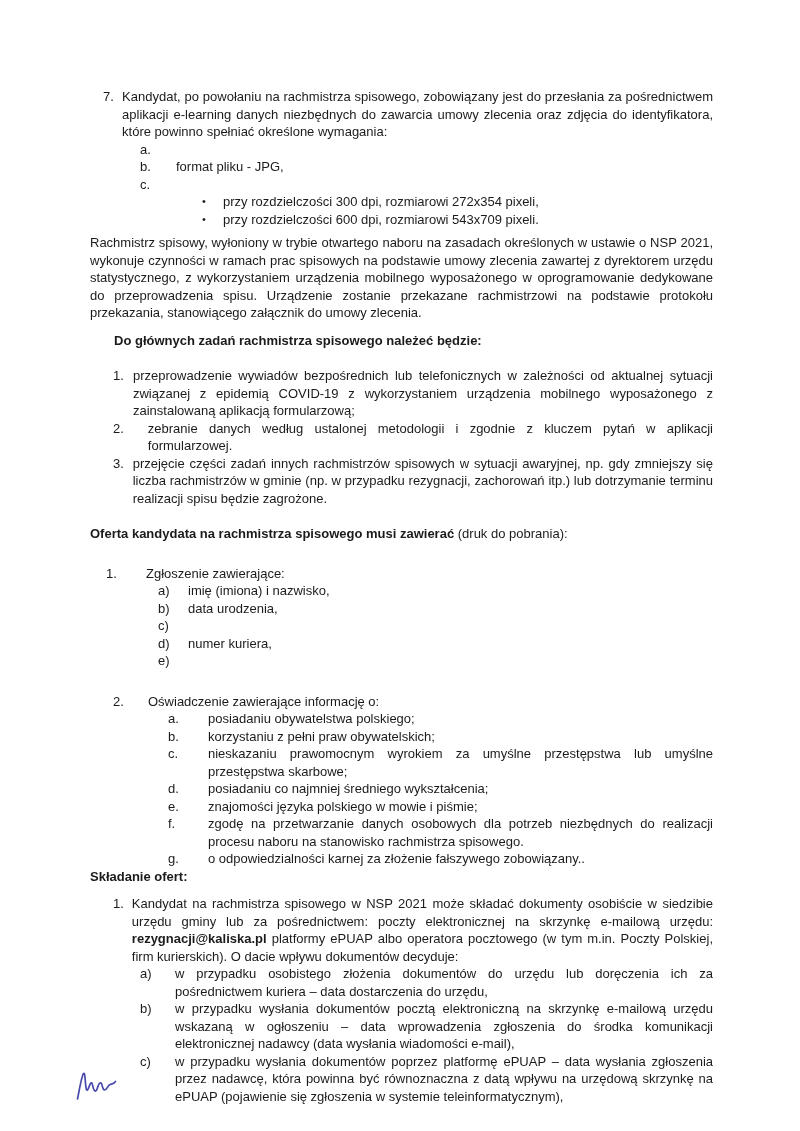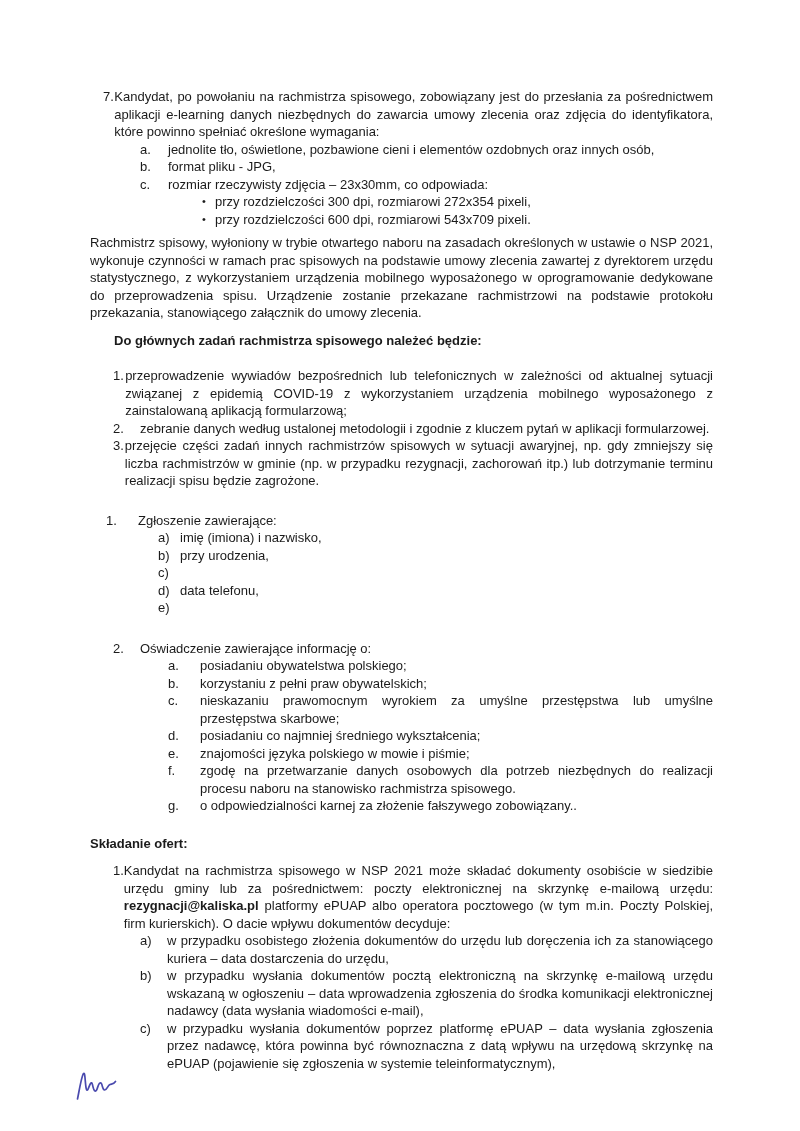--- a/index.html
+++ b/index.html
@@ -9,40 +9,40 @@
     color:#1b1b1b;
     -webkit-font-smoothing:antialiased;
   }
   .page{position:absolute;inset:0;background:#ffffff;overflow:hidden;}
   .content{
     position:absolute;left:90px;top:88px;width:623px;
     font-size:13px;line-height:17.5px;
   }
   .row{display:flex;align-items:flex-start;}
   .lbl{flex:none;}
-  .txt{flex:1 1 auto;min-width:0;}
+  .txt{flex:1 1 auto;min-width:0;margin-left:8px;}
   .just{text-align:justify;text-justify:inter-word;}
   b,.bold{font-weight:bold;}
 
   
   .i7{padding-left:13px;}
   .i7 .num{width:27px;}
   .i7sub{padding-left:50px;}
   .i7sub .lbl{width:28px;}
   .bullets{padding-left:112px;}
   .bullets .lbl{width:13px;font-size:11px;}
 
   
   .para{margin-top:6px;}
 
   
   .heading{font-weight:bold;}
   .h-tasks{margin-top:10px;padding-left:24px;}
   .h-offer{margin-top:18px;font-weight:normal;}
-  .h-submit{margin-top:20px;}
+  .h-submit{}
 
   
   .mainlist{margin-top:18px;}
   .mainitem{padding-left:23px;}
   .mainitem .num{width:27px;}
 
   
   .app{margin-top:22px;padding-left:16px;}
   .app .num{width:32px;}
   .appsub{padding-left:68px;}
@@ -68,29 +68,27 @@
 
 <div class="page">
   <div class="content">
 
     <div class="row i7">
       <span class="num">7.</span>
       <div class="txt just">Kandydat, po powołaniu na rachmistrza spisowego, zobowiązany jest do przesłania za pośrednictwem aplikacji e-learning danych niezbędnych do zawarcia umowy zlecenia oraz zdjęcia do identyfikatora, które powinno spełniać określone wymagania:</div>
     </div>
     <div class="row i7sub">
       <span class="lbl">a.</span>
-      <div class="txt">jednolite tło, oświetlone, pozbawione cieni i elementów ozdobnych oraz innych osób,</div>
     </div>
     <div class="row i7sub">
       <span class="lbl">b.</span>
       <div class="txt">format pliku - JPG,</div>
     </div>
     <div class="row i7sub">
       <span class="lbl">c.</span>
-      <div class="txt">rozmiar rzeczywisty zdjęcia – 23x30mm, co odpowiada:</div>
     </div>
     <div class="row bullets">
       <span class="lbl">•</span>
       <div class="txt">przy rozdzielczości 300 dpi, rozmiarowi 272x354 pixeli,</div>
     </div>
     <div class="row bullets">
       <span class="lbl">•</span>
       <div class="txt">przy rozdzielczości 600 dpi, rozmiarowi 543x709 pixeli.</div>
     </div>
 
@@ -105,41 +103,42 @@
       <div class="row mainitem">
         <span class="num">2.</span>
         <div class="txt just">zebranie danych według ustalonej metodologii i zgodnie z kluczem pytań w aplikacji formularzowej.</div>
       </div>
       <div class="row mainitem">
         <span class="num">3.</span>
         <div class="txt just">przejęcie części zadań innych rachmistrzów spisowych w sytuacji awaryjnej, np. gdy zmniejszy się liczba rachmistrzów w gminie (np. w przypadku rezygnacji, zachorowań itp.) lub dotrzymanie terminu realizacji spisu będzie zagrożone.</div>
       </div>
     </div>
 
+    <div class="h-offer"><b>Oferta kandydata na rachmistrza spisowego musi zawierać</b><span> (druk do pobrania):</span></div>
 
     <div class="app">
       <div class="row">
         <span class="num">1.</span>
         <div class="txt">Zgłoszenie zawierające:</div>
       </div>
     </div>
     <div class="row appsub">
       <span class="lbl">a)</span>
       <div class="txt">imię (imiona) i nazwisko,</div>
     </div>
     <div class="row appsub">
       <span class="lbl">b)</span>
-      <div class="txt">przy urodzenia,</div>
+      <div class="txt">data urodzenia,</div>
     </div>
     <div class="row appsub">
       <span class="lbl">c)</span>
     </div>
     <div class="row appsub">
       <span class="lbl">d)</span>
-      <div class="txt">data telefonu,</div>
+      <div class="txt">numer kuriera,</div>
     </div>
     <div class="row appsub">
       <span class="lbl">e)</span>
     </div>
 
     <div class="stmt">
       <div class="row">
         <span class="num">2.</span>
         <div class="txt">Oświadczenie zawierające informację o:</div>
       </div>
@@ -173,21 +172,21 @@
       <div class="txt">o odpowiedzialności karnej za złożenie fałszywego zobowiązany..</div>
     </div>
 
     <div class="heading h-submit">Składanie ofert:</div>
     <div class="row sub1">
       <span class="num">1.</span>
       <div class="txt just"><span>Kandydat na rachmistrza spisowego w NSP 2021 może składać dokumenty osobiście w siedzibie urzędu gminy lub za pośrednictwem: poczty elektronicznej na skrzynkę e-mailową urzędu: </span><b>rezygnacji@kaliska.pl</b><span> platformy ePUAP albo operatora pocztowego (w tym m.in. Poczty Polskiej, firm kurierskich). O dacie wpływu dokumentów decyduje:</span></div>
     </div>
     <div class="row subsub">
       <span class="lbl">a)</span>
-      <div class="txt just">w przypadku osobistego złożenia dokumentów do urzędu lub doręczenia ich za stanowiącego kuriera – data dostarczenia do urzędu,</div>
+      <div class="txt just">w przypadku osobistego złożenia dokumentów do urzędu lub doręczenia ich za pośrednictwem kuriera – data dostarczenia do urzędu,</div>
     </div>
     <div class="row subsub">
       <span class="lbl">b)</span>
       <div class="txt just">w przypadku wysłania dokumentów pocztą elektroniczną na skrzynkę e-mailową urzędu wskazaną w ogłoszeniu – data wprowadzenia zgłoszenia do środka komunikacji elektronicznej nadawcy (data wysłania wiadomości e-mail),</div>
     </div>
     <div class="row subsub">
       <span class="lbl">c)</span>
       <div class="txt just">w przypadku wysłania dokumentów poprzez platformę ePUAP – data wysłania zgłoszenia przez nadawcę, która powinna być równoznaczna z datą wpływu na urzędową skrzynkę na ePUAP (pojawienie się zgłoszenia w systemie teleinformatycznym),</div>
     </div>
 

